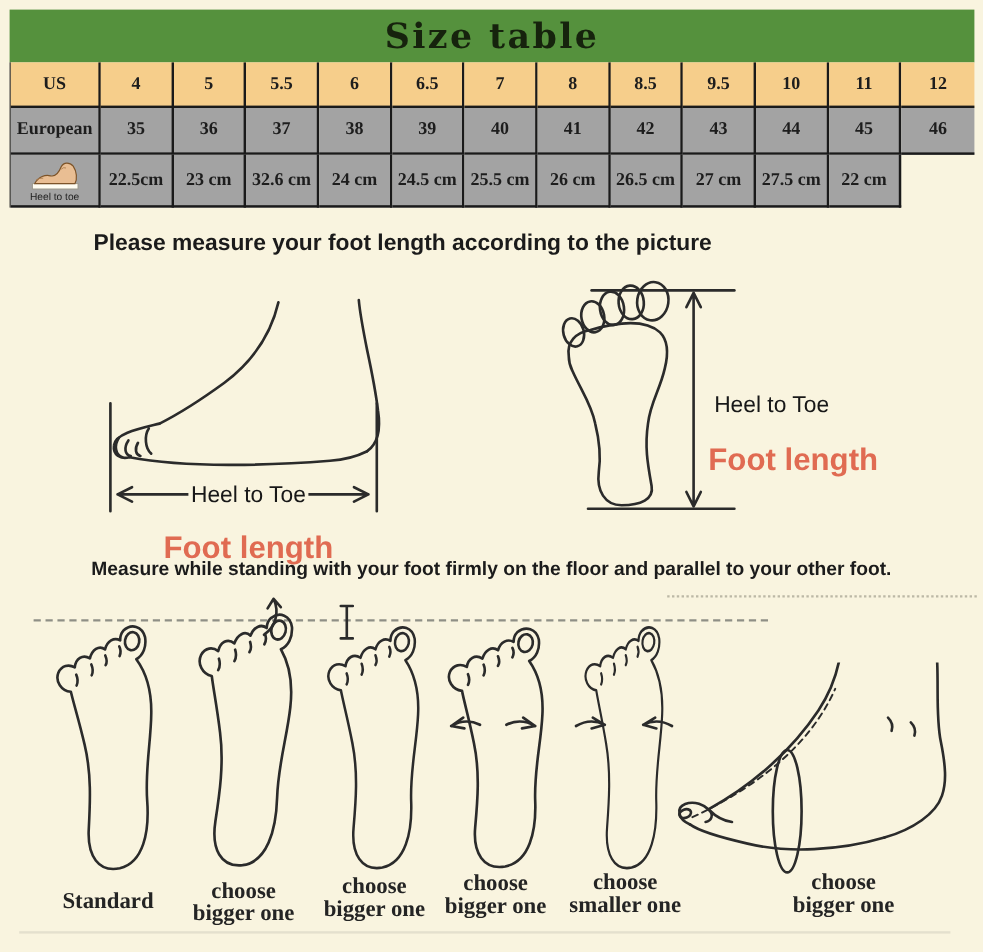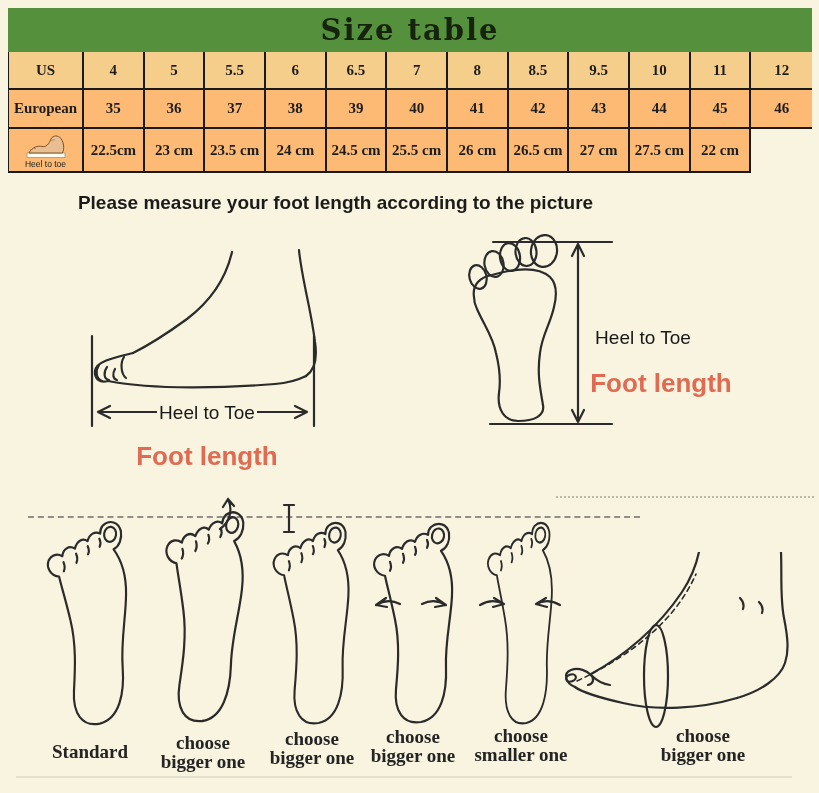--- a/index.html
+++ b/index.html
@@ -12,21 +12,21 @@
     display:flex;align-items:center;justify-content:center;
     font-family:"DejaVu Serif",serif;font-weight:bold;
     font-size:29px;letter-spacing:2px;color:#16230D;}
   .grid{position:absolute;left:8px;top:52px;width:804px;
     display:grid;grid-template-columns:75px repeat(12,1fr);
     grid-template-rows:38px 39px 44px;
     border-left:1px solid #1a1a1a;box-sizing:border-box;}
   .c{display:flex;align-items:center;justify-content:center;
     border-right:2px solid #1a1a1a;border-bottom:2px solid #1a1a1a;
     font-family:"Liberation Serif",serif;font-weight:bold;font-size:15px;
-    color:#1d1d1d;background:#fdba74;box-sizing:border-box;}
+    color:#1d1d1d;background:#a3a3a3;box-sizing:border-box;}
   .grid .c:nth-child(13n){border-right:none;}
   .r0{background:#F6CE8B;}
   .footcell{flex-direction:column;padding-top:2px;}
   .footcell .cap{font-size:8.5px;font-weight:normal;font-family:"Liberation Sans",sans-serif;margin-top:-1px;}
 
   
   .h1{position:absolute;left:0;top:192px;width:671px;text-align:center;
     font-size:19px;font-weight:bold;color:#1b1b1b;}
   .h2{position:absolute;left:0;top:466px;width:819px;text-align:center;
     font-size:16px;font-weight:bold;color:#1b1b1b;}
@@ -99,32 +99,33 @@
     <div class="c footcell">
       <svg width="44" height="26" viewBox="0 0 44 26">
         <rect x="3" y="19" width="38" height="4.5" fill="#FFFDF2" stroke="#9a968a" stroke-width="0.8"></rect>
         <path d="M5,19 C8,13 14,11.5 18,12.5 C22,13.5 25,10 27,5 C29,1 34,1 37,4.5 C40,9 40.5,15 38.5,19 Z" fill="#E9BE93" stroke="#7d5429" stroke-width="1"></path>
         <path d="M6,16 q3,-2 6,-1.5 M27,7 q2,-2 4,-1" fill="none" stroke="#a97b4c" stroke-width="0.7"></path>
       </svg>
       <span class="cap">Heel to toe</span>
     </div>
     <div class="c">22.5cm</div>
     <div class="c">23 cm</div>
-    <div class="c">23.5 cm</div>
+    <div class="c">32.6 cm</div>
     <div class="c">24 cm</div>
     <div class="c">24.5 cm</div>
     <div class="c">25.5 cm</div>
     <div class="c">26 cm</div>
     <div class="c">26.5 cm</div>
     <div class="c">27 cm</div>
     <div class="c">27.5 cm</div>
     <div class="c">22 cm</div>
   </div>
 
   <div class="h1">Please measure your foot length according to the picture</div>
+  <div class="h2">Measure while standing with your foot firmly on the floor and parallel to your other foot.</div>
 
   <svg class="abs" style="left:85px;top:248px" width="240" height="182" viewBox="0 0 240 182">
     <g class="ink">
       <path d="M147,4 C141,30 127,52 102,71 C80,87 62,98 48,105"></path>
       <path d="M48,105 C32,109 11,113 10,123 C9,131 15,135 23,133"></path>
       <path d="M14,117 C10,123 11,131 17,133 M22,119 C18,125 19,131 24,132 M30,121 C27,126 28,131 32,132 M39,109 C35,115 36,126 41,130"></path>
       <path d="M23,133 C70,142 140,140 190,136 C203,135 213,132 221,128"></path>
       <path d="M221,128 C231,121 232,107 230,94 C228,78 224,58 221,44 C218,29 215,14 214,2"></path>
       <path d="M7,88 L7,178 M229,88 L229,178"></path>
       <path d="M13,164 L222,164 M13,164 l12,-6 M13,164 l12,6 M222,164 l-12,-6 M222,164 l-12,6"></path>

